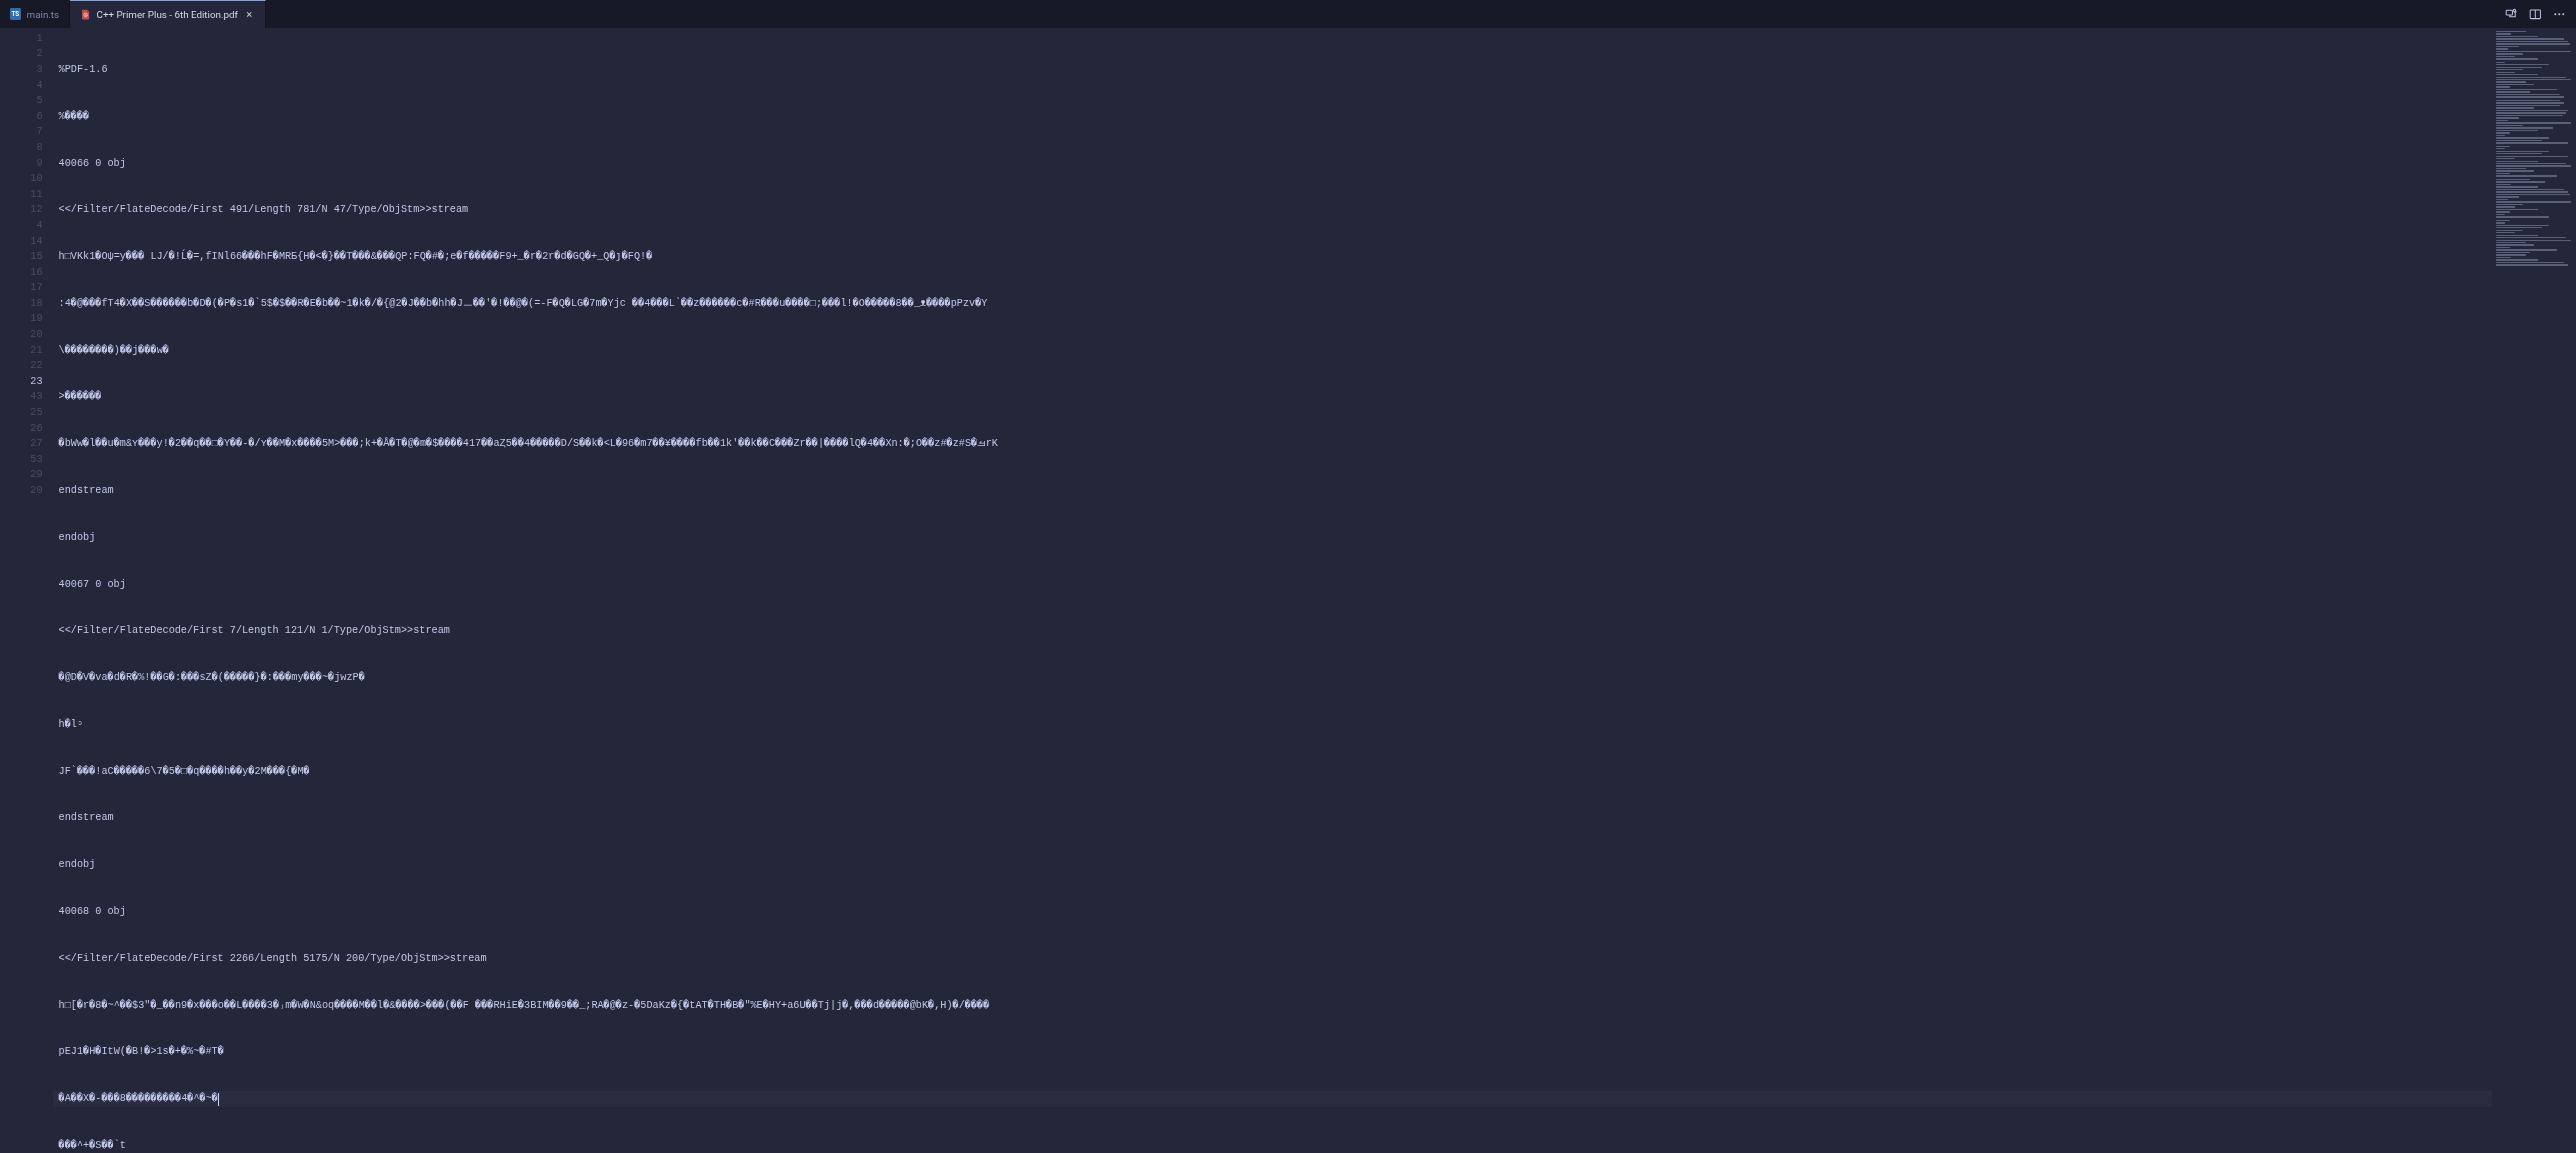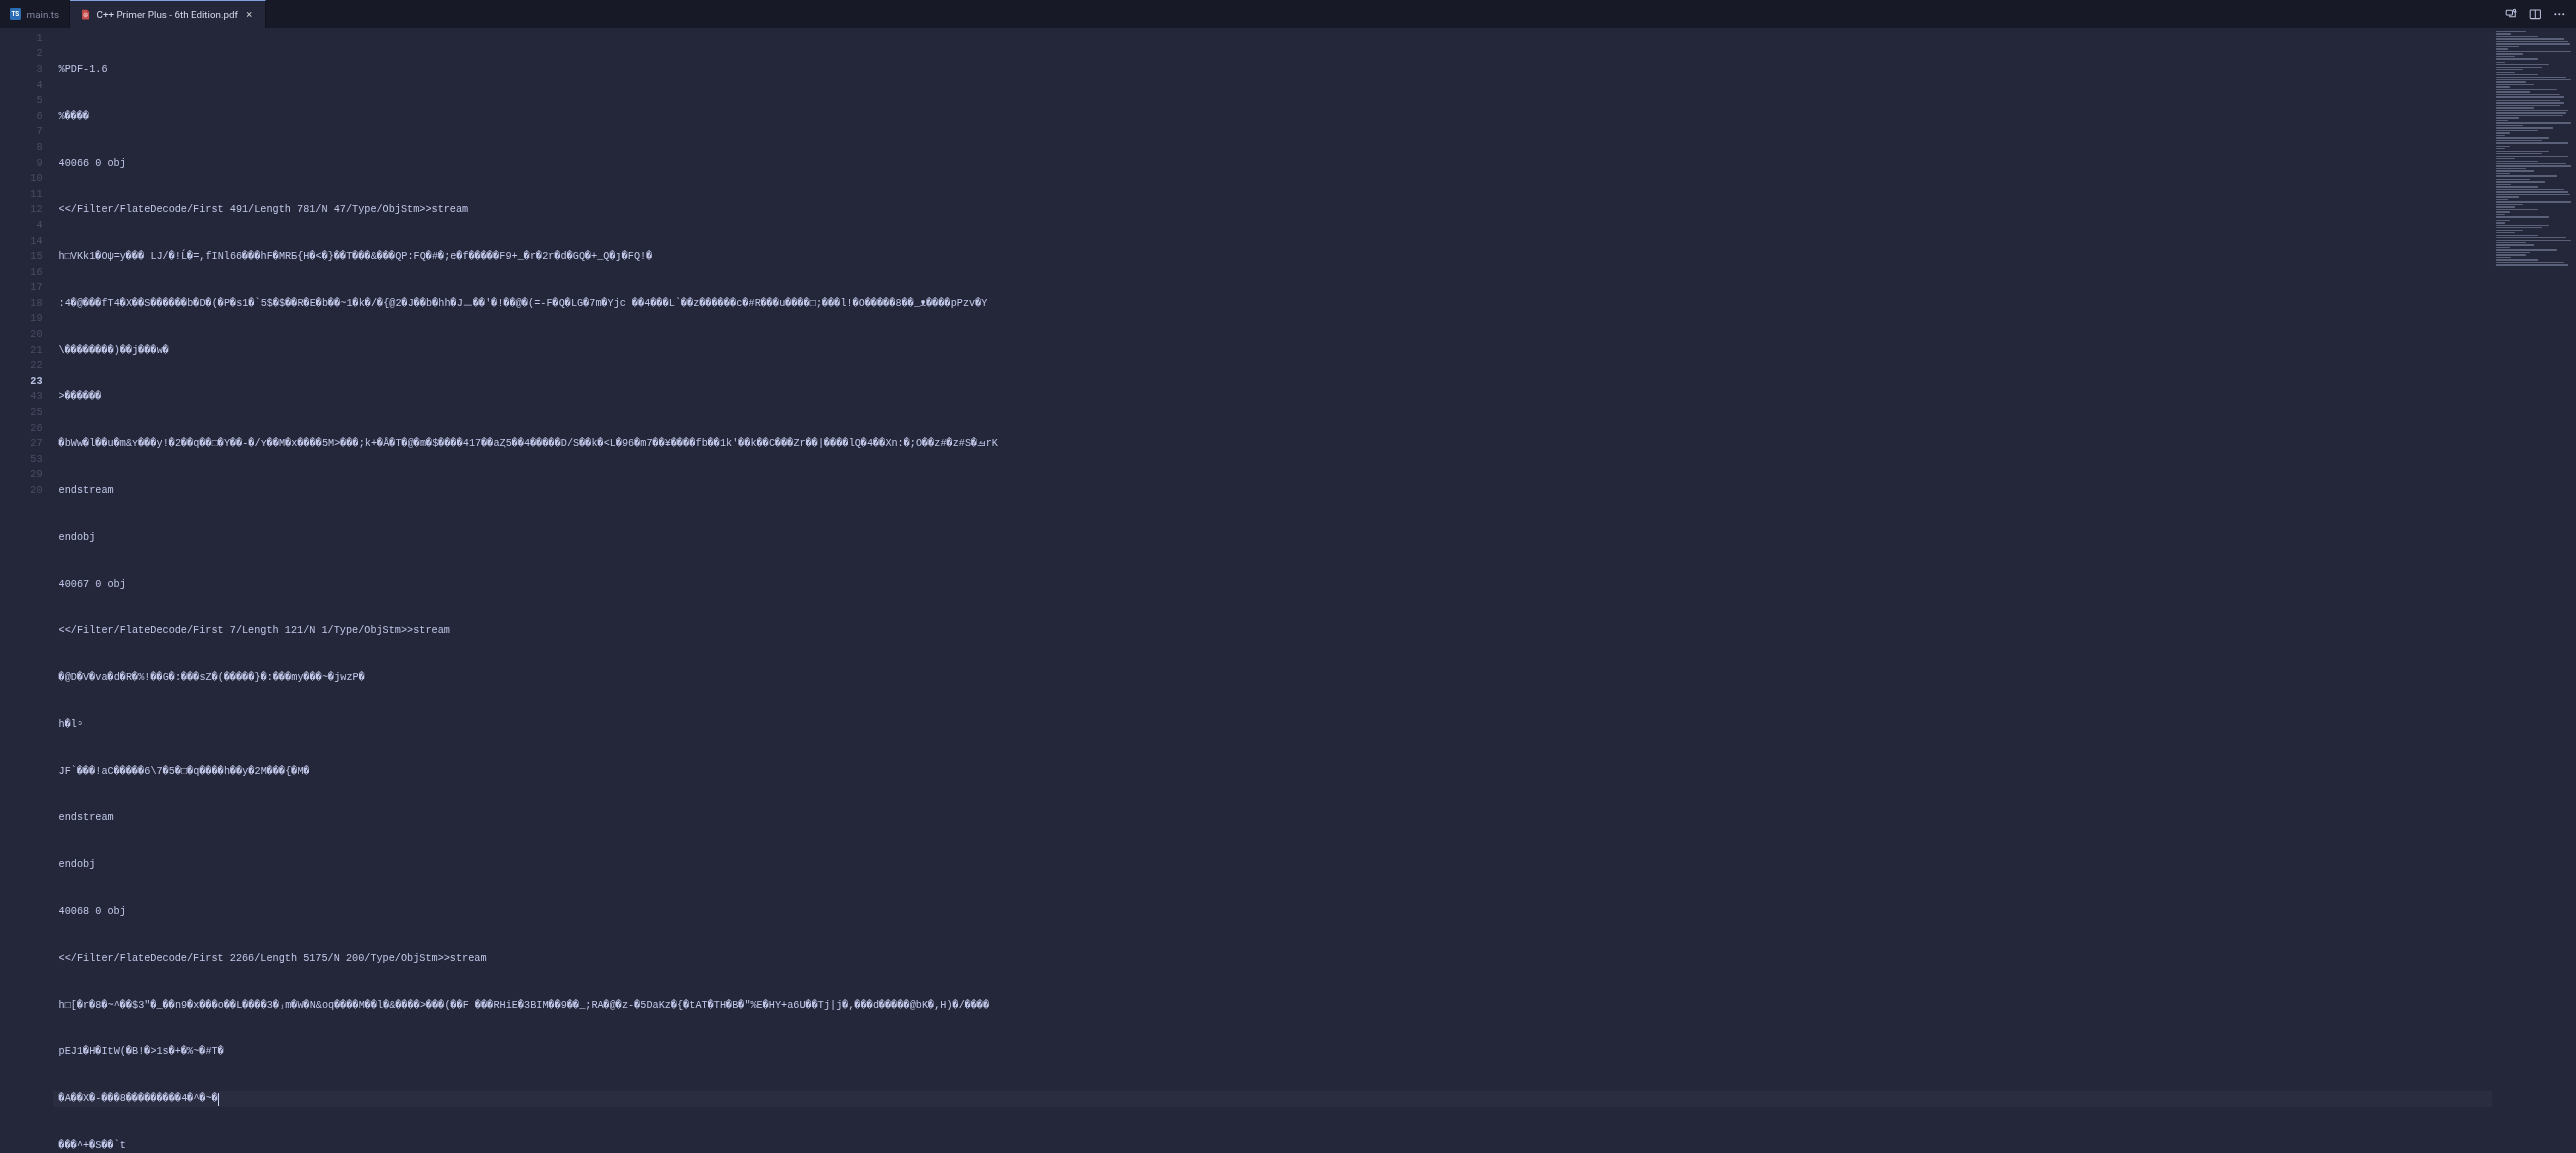--- a/index.html
+++ b/index.html
@@ -106,21 +106,20 @@
       flex-shrink: 0;
       padding-top: 2.8px;
     }
     
     .line-number {
       height: 15.6px;
     }
     
     .line-number.current {
       color: #b8c0e0;
-      font-weight: bold;
     }
     
     .code-area {
       flex: 1;
       font-family: Menlo, Monaco, "Courier New", monospace;
       font-size: 10.2px;
       line-height: 15.6px;
       color: #c0c7e8;
       white-space: pre;
       overflow: hidden;

